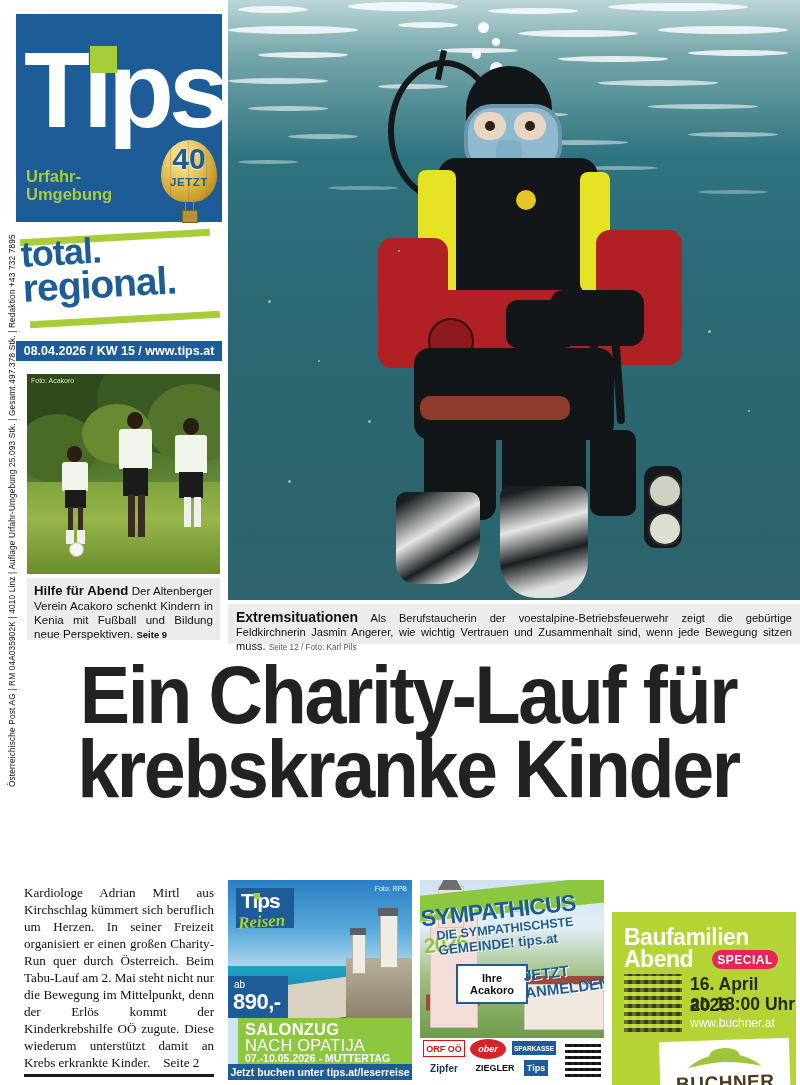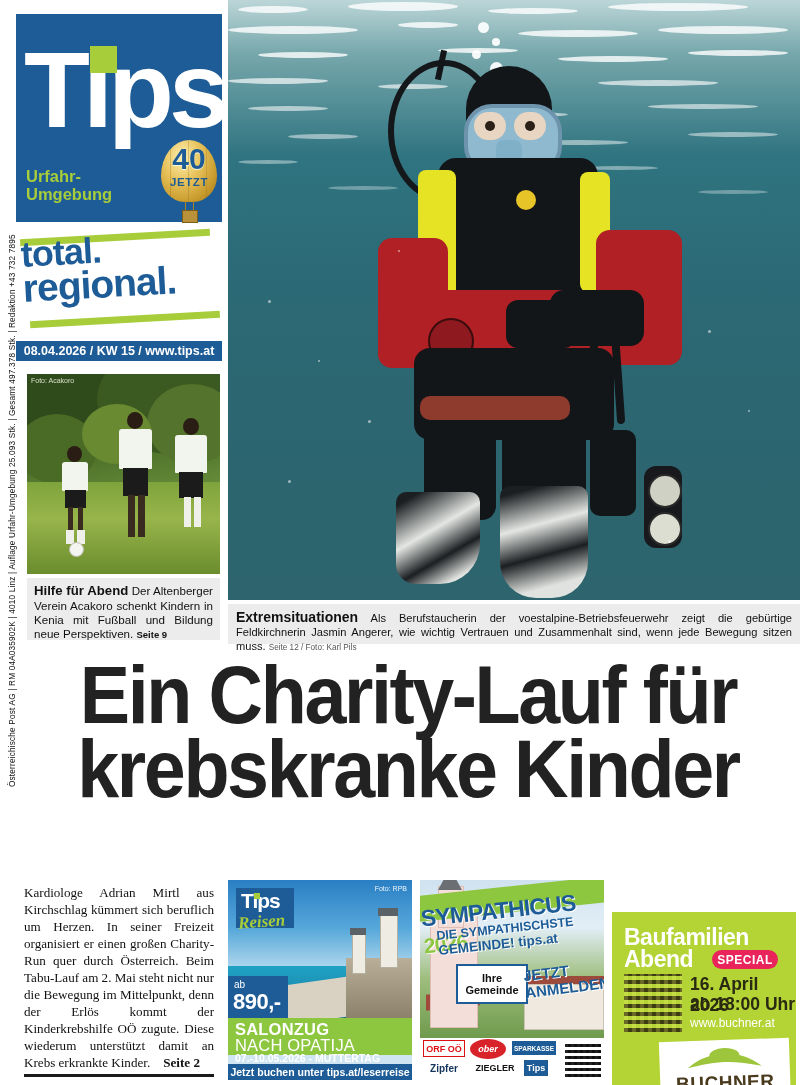--- a/index.html
+++ b/index.html
@@ -127,40 +127,40 @@
     font-size:82px;line-height:.90;color:#222222;letter-spacing:-2.6px;
     text-align:center;transform:scaleX(.92);transform-origin:center top;
   }
 
   
   .lead{
     position:absolute;left:24px;top:884px;width:190px;
     font-family:"Liberation Serif",serif;font-size:13.1px;line-height:1.30;
     color:#111;text-align:justify;
   }
-  .lead .seite{font-weight:bold;}
+  .lead .seite{font-weight:normal;}
   .leadrule{position:absolute;left:24px;top:1074px;width:190px;height:3px;background:#1a1a1a;}
 
   
   .ad-reisen{position:absolute;left:228px;top:880px;width:184px;height:200px;overflow:hidden;background:#cfe6f2;}
   .ar-sky{position:absolute;left:0;top:0;width:184px;height:108px;background:linear-gradient(180deg,#2a7fc4 0%,#56a8da 45%,#b8dcef 85%,#dff0f7 100%);}
   .ar-sea{position:absolute;left:0;top:86px;width:184px;height:52px;background:linear-gradient(180deg,#1fa3c4 0%,#1b87ac 60%,#176d8d 100%);}
   .ar-prom{position:absolute;left:40px;top:100px;width:110px;height:40px;background:#d9d2c2;transform:skewY(-8deg);}
   .ar-rock{position:absolute;left:118px;top:78px;width:66px;height:62px;background:linear-gradient(180deg,#b9ae98,#8b8069);}
   .ar-light{position:absolute;background:#efece3;border:1px solid #b7b0a0;}
   .ar-lightcap{position:absolute;background:#5a6268;}
   .ar-logo{position:absolute;left:8px;top:8px;width:58px;height:40px;background:#1d5c96;}
   .ar-logo .t{position:absolute;left:5px;top:1px;font-weight:bold;font-size:21px;color:#fff;letter-spacing:-1px;}
   .ar-logo .g{position:absolute;left:18px;top:5px;width:6px;height:6px;background:#a8cd3a;}
   .ar-reisen{position:absolute;left:10px;top:32px;font-family:"Liberation Serif",serif;font-style:italic;font-weight:bold;font-size:17px;color:#a8cd3a;transform:rotate(-4deg);}
   .ar-foto{position:absolute;right:5px;top:5px;font-size:7px;color:#eef6fb;}
   .ar-price{position:absolute;left:0;top:96px;width:60px;height:42px;background:#1d5c96;color:#fff;}
   .ar-price .ab{position:absolute;left:6px;top:3px;font-size:10px;}
   .ar-price .num{position:absolute;left:5px;top:13px;font-weight:bold;font-size:22px;letter-spacing:-.5px;}
-  .ar-green{position:absolute;left:0;top:138px;width:184px;height:37px;background:#8dc63f;}
+  .ar-green{position:absolute;left:10px;top:138px;width:184px;height:46px;background:#8dc63f;}
   .ar-green .l1{position:absolute;left:7px;top:2px;font-size:16.5px;font-weight:bold;color:#fff;letter-spacing:.2px;}
   .ar-green .l2{position:absolute;left:7px;top:18px;font-size:16.5px;font-weight:normal;color:#fff;letter-spacing:.2px;}
   .ar-green .l3{position:absolute;left:7px;top:34px;font-size:10.5px;font-weight:bold;color:#fff;}
   .ar-book{position:absolute;left:0;top:184px;width:184px;height:16px;background:#1d5c96;color:#fff;font-size:10.5px;font-weight:bold;display:flex;align-items:center;justify-content:center;}
 
   
   .ad-symp{position:absolute;left:420px;top:880px;width:184px;height:200px;overflow:hidden;background:#fff;}
   .sy-photo{position:absolute;left:0;top:0;width:184px;height:158px;overflow:hidden;background:linear-gradient(180deg,#cfe2ef 0%,#e2eef6 30%,#9fbe7e 62%,#6f9a4d 100%);}
   .sy-church{position:absolute;left:10px;top:28px;width:46px;height:118px;background:#f3ded9;border:1px solid #ddbdb4;}
   .sy-steeple{position:absolute;left:18px;top:6px;width:24px;height:40px;background:#f3ded9;border:1px solid #ddbdb4;}
@@ -435,21 +435,21 @@
         <span>SYMPATHICUS</span>
         <span class="yr">2026</span>
       </div>
       <div class="sy-sub1">DIE SYMPATHISCHSTE</div>
       <div class="sy-sub2">
         <span>GEMEINDE!</span>
         <span class="dom">tips.at</span>
       </div>
       <div class="sy-sign">
         <span>Ihre</span>
-        <span>Gemeinde</span>
+        <span>Acakoro</span>
       </div>
       <div class="sy-cta">
         <span class="c1">JETZT</span>
         <span class="c2">ANMELDEN!</span>
       </div>
     </div>
     <div class="sy-logos">
       <div class="lg lg-orf">ORF OÖ</div>
       <div class="lg lg-zipfer">Zipfer</div>
       <div class="lg lg-ober">ober</div>

